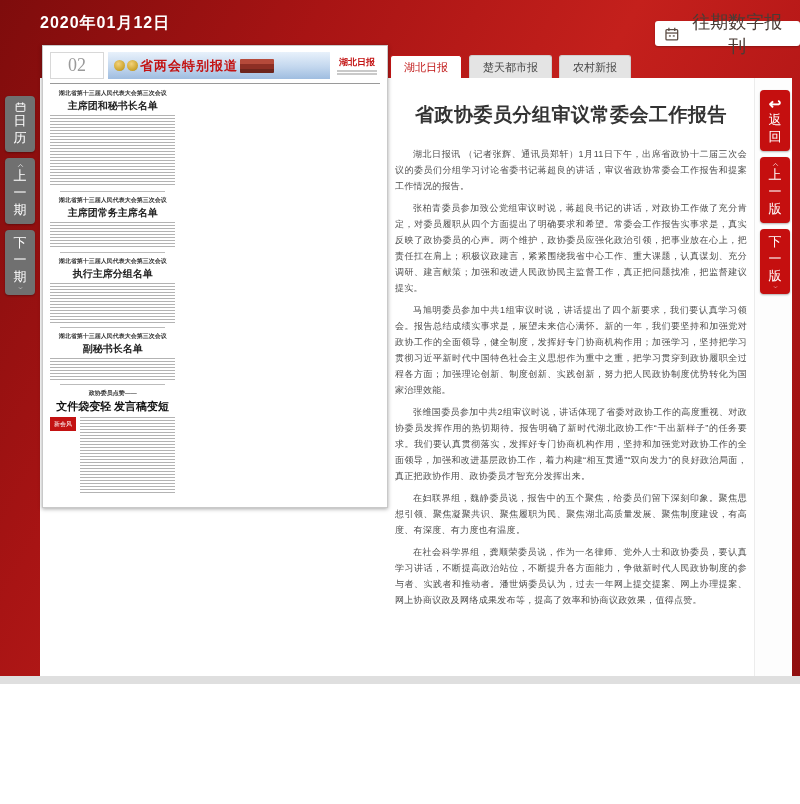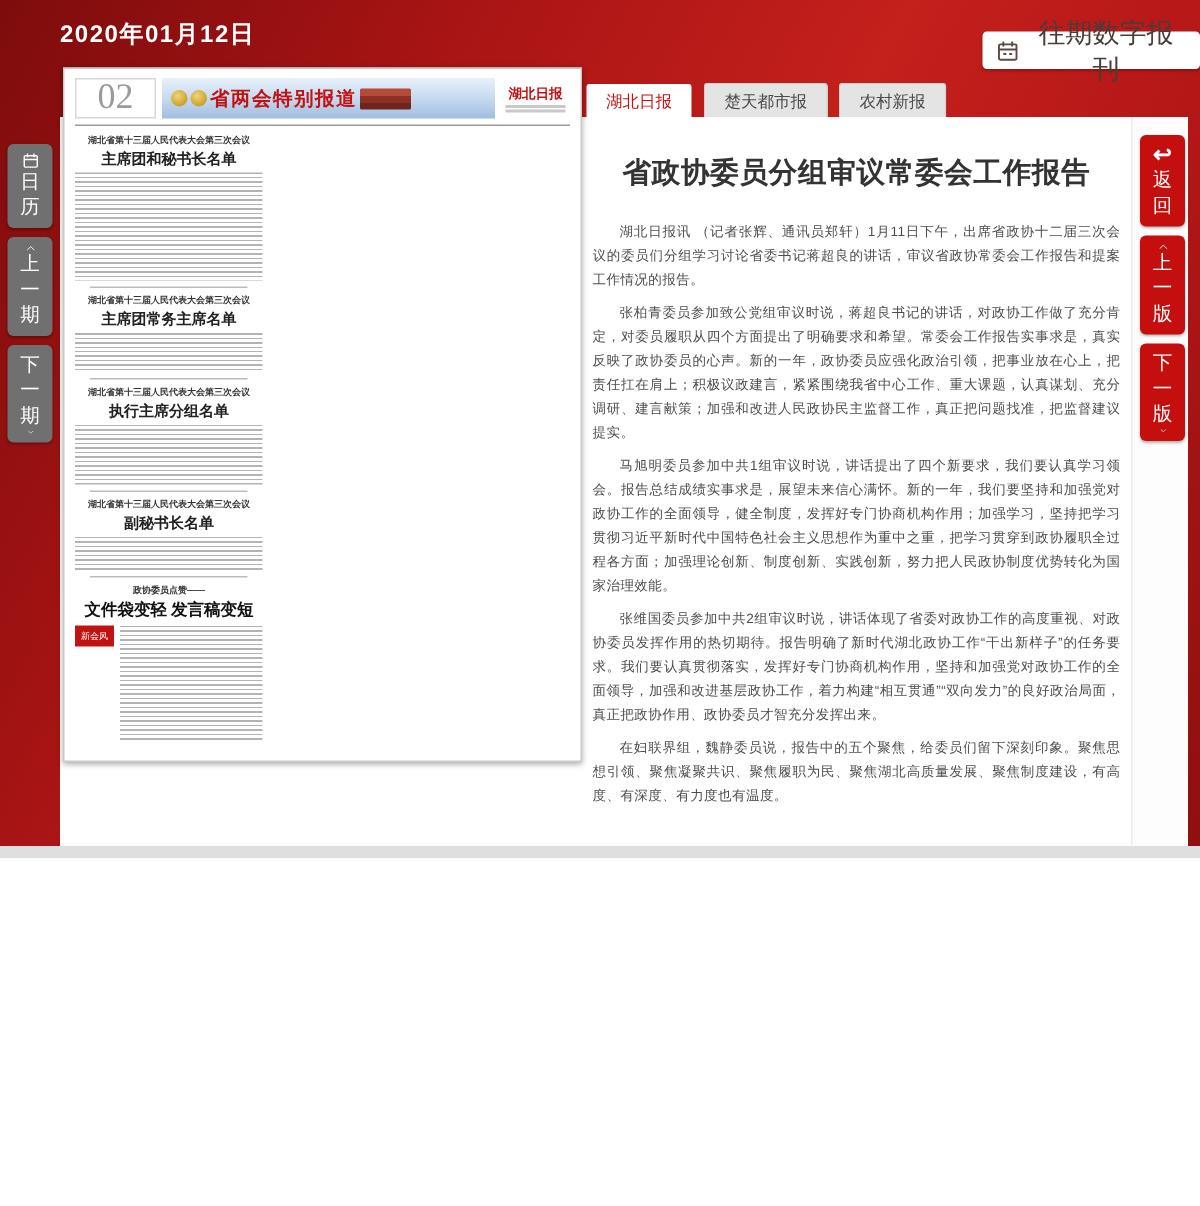--- a/index.html
+++ b/index.html
@@ -3,21 +3,21 @@
 <meta charset="utf-8">
 <style>
   :root{
     --bg-red-1:#8f0f0f; --bg-red-2:#c4201c; --accent-red:#c01515;
     --panel:#ffffff; --nav-gray:#707070; --text-body:#4d4d4d;
   }
   *{margin:0;padding:0;box-sizing:border-box;}
   html,body{width:800px;}
   body{font-family:"Liberation Sans","DejaVu Sans",sans-serif;}
   .stage{
-    position:relative;width:800px;height:572px;overflow:hidden;
+    position:relative;width:800px;height:684px;overflow:hidden;
     background:linear-gradient(118deg,#7e0c0c 0%,#a81414 28%,var(--bg-red-2) 55%,#b51717 75%,#8f0f0f 100%);
   }
   
   .date{position:absolute;left:40px;top:13px;color:#fff;font-size:16px;font-weight:bold;letter-spacing:1px;}
   .back-issues{
     position:absolute;left:655px;top:21px;height:25px;display:flex;align-items:center;gap:6px;
     background:#fff;border:none;border-radius:3px;padding:0 10px;font-size:18px;color:#4a3c36;cursor:pointer;
     box-shadow:0 1px 2px rgba(0,0,0,.25);
   }
   
@@ -47,21 +47,21 @@
   .b-back{top:90px;height:61px;}
   .b-prev-page{top:157px;height:66px;}
   .b-next-page{top:229px;height:65px;}
   .ret-glyph{font-size:15px;font-weight:bold;line-height:1;}
   
   .thumb{
     position:absolute;left:42px;top:45px;width:346px;height:463px;background:#fff;
     border:1px solid #c9c9c9;box-shadow:0 1px 4px rgba(0,0,0,.35);padding:6px 7px;cursor:pointer;
   }
   .t-head{display:flex;align-items:stretch;gap:4px;height:27px;}
-  .t-pagenum{width:54px;font-size:24px;color:#9a9a9a;display:flex;align-items:center;justify-content:center;border:1px solid #d8d8d8;font-family:"Liberation Serif","DejaVu Serif",serif;}
+  .t-pagenum{width:54px;font-size:18px;color:#9a9a9a;display:flex;align-items:center;justify-content:center;border:1px solid #d8d8d8;font-family:"Liberation Serif","DejaVu Serif",serif;}
   .t-banner{flex:1;background:linear-gradient(180deg,#e8f1fb 0%,#c3d7ee 55%,#9fbde0 100%);display:flex;align-items:center;gap:2px;padding:0 6px;overflow:hidden;}
   .emblem{width:11px;height:11px;border-radius:50%;background:radial-gradient(circle at 40% 35%,#f3d27a,#caa22a 70%,#8c6d12);flex:0 0 auto;}
   .t-banner-title{font-size:13px;font-weight:bold;color:#c31212;font-family:"Liberation Serif","DejaVu Serif",serif;letter-spacing:1px;white-space:nowrap;}
   .building{width:34px;height:14px;flex:0 0 auto;background:linear-gradient(180deg,#b54a3a 0 35%,#8d2f24 35% 70%,#6e251c 70% 100%);border-radius:1px;}
   .t-masthead{width:46px;display:flex;flex-direction:column;justify-content:center;align-items:center;gap:1px;}
   .t-masthead b{font-size:9px;color:#c31212;font-family:"Liberation Serif","DejaVu Serif",serif;white-space:nowrap;}
   .mast-line{width:40px;height:2px;background:#c9c9c9;}
   .t-rule{border-bottom:1px solid #9a9a9a;margin:4px 0 5px;}
   .t-cols{display:flex;gap:8px;height:405px;overflow:hidden;flex-direction:column;}
   .t-left{width:38%;}
@@ -125,24 +125,25 @@
     <div class="tab">农村新报</div>
   </div>
 
   <div class="panel">
     <div class="rail"></div>
 
     <div class="article">
       <div class="a-title">省政协委员分组审议常委会工作报告</div>
       <div class="a-body">
         <p>湖北日报讯 （记者张辉、通讯员郑轩）1月11日下午，出席省政协十二届三次会议的委员们分组学习讨论省委书记蒋超良的讲话，审议省政协常委会工作报告和提案工作情况的报告。</p>
-        <p>张柏青委员参加致公党组审议时说，蒋超良书记的讲话，对政协工作做了充分肯定，对委员履职从四个方面提出了明确要求和希望。常委会工作报告实事求是，真实反映了政协委员的心声。新的一年，政协委员应强化政治引领，把事业放在心上，把责任扛在肩上；积极议政建言，紧紧围绕我省中心工作、重大课题，认真谋划、充分调研、建言献策；加强和改进人民政协民主监督工作，真正把问题找准，把监督建议提实。</p>
+        <p>张柏青委员参加致公党组审议时说，蒋超良书记的讲话，对政协工作做了充分肯定，对委员履职从四个方面提出了明确要求和希望。常委会工作报告实事求是，真实反映了政协委员的心声。两个维护，政协委员应强化政治引领，把事业放在心上，把责任扛在肩上；积极议政建言，紧紧围绕我省中心工作、重大课题，认真谋划、充分调研、建言献策；加强和改进人民政协民主监督工作，真正把问题找准，把监督建议提实。</p>
         <p>马旭明委员参加中共1组审议时说，讲话提出了四个新要求，我们要认真学习领会。报告总结成绩实事求是，展望未来信心满怀。新的一年，我们要坚持和加强党对政协工作的全面领导，健全制度，发挥好专门协商机构作用；加强学习，坚持把学习贯彻习近平新时代中国特色社会主义思想作为重中之重，把学习贯穿到政协履职全过程各方面；加强理论创新、制度创新、实践创新，努力把人民政协制度优势转化为国家治理效能。</p>
         <p>张维国委员参加中共2组审议时说，讲话体现了省委对政协工作的高度重视、对政协委员发挥作用的热切期待。报告明确了新时代湖北政协工作“干出新样子”的任务要求。我们要认真贯彻落实，发挥好专门协商机构作用，坚持和加强党对政协工作的全面领导，加强和改进基层政协工作，着力构建“相互贯通”“双向发力”的良好政治局面，真正把政协作用、政协委员才智充分发挥出来。</p>
         <p>在妇联界组，魏静委员说，报告中的五个聚焦，给委员们留下深刻印象。聚焦思想引领、聚焦凝聚共识、聚焦履职为民、聚焦湖北高质量发展、聚焦制度建设，有高度、有深度、有力度也有温度。</p>
+        <p>在社会科学界组，龚顺荣委员说，作为一名律师、党外人士和政协委员，要认真学习讲话，不断提高政治站位，不断提升各方面能力，争做新时代人民政协制度的参与者、实践者和推动者。潘世炳委员认为，过去一年网上提交提案、网上办理提案、网上协商议政及网络成果发布等，提高了效率和协商议政效果，值得点赞。</p>
       </div>
     </div>
   </div>
 
   <div class="thumb">
     <div class="t-head">
       <div class="t-pagenum">02</div>
       <div class="t-banner">
         <span class="emblem"></span>
         <span class="emblem"></span>

